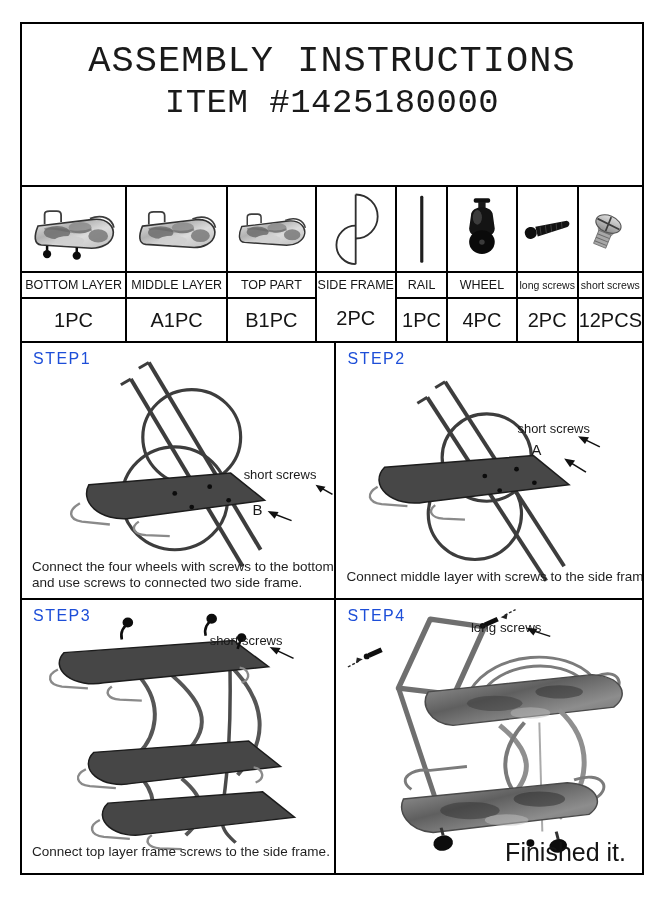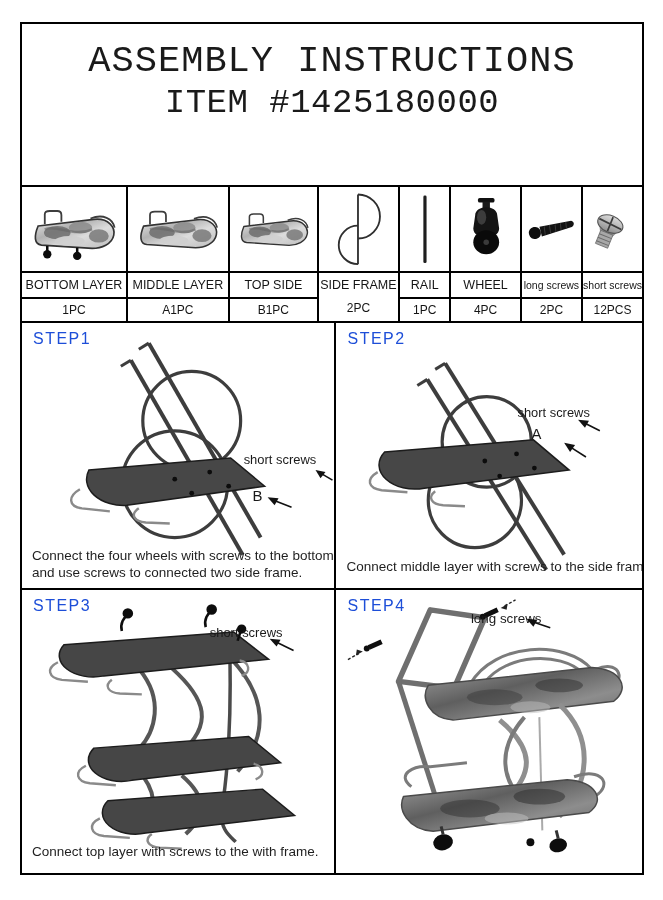--- a/index.html
+++ b/index.html
@@ -17,21 +17,21 @@
   .parts-table{border-top:2px solid #000;border-bottom:2px solid #000;
                display:grid;grid-template-columns:105fr 103fr 90fr 82fr 52fr 71fr 62fr 58fr;}
   .pcol{display:flex;flex-direction:column;}
   .pcol + .pcol{border-left:2px solid #000;}
   .pimg{height:84px;border-bottom:2px solid #000;display:flex;align-items:center;justify-content:center;}
   .pimg svg{width:96%;height:96%;}
   .pname{height:24px;border-bottom:2px solid #000;display:flex;align-items:center;justify-content:center;
          font-size:12.5px;white-space:nowrap;color:#151515;}
   .pcol.no-div .pname{border-bottom:none;}
   .pname.small{font-size:10.5px;}
-  .pqty{height:22px;display:flex;align-items:center;justify-content:center;font-size:12px;color:#151515;}
+  .pqty{height:42px;display:flex;align-items:center;justify-content:center;font-size:20px;color:#151515;}
   
   .steps{flex:1;display:grid;grid-template-columns:313fr 308fr;grid-template-rows:263fr 283fr;}
   .panel{position:relative;overflow:hidden;}
   .panel.p-tr{border-left:2px solid #000;}
   .panel.p-bl{border-top:2px solid #000;}
   .panel.p-br{border-top:2px solid #000;border-left:2px solid #000;}
   .step-label{position:absolute;top:7px;left:11px;font-size:16px;letter-spacing:1.5px;color:#1d4ed8;}
   .diagram{position:absolute;left:0;top:0;width:100%;height:100%;}
   .caption{position:absolute;left:10px;font-size:13.5px;color:#1f1f1f;line-height:1.25;white-space:nowrap;}
   .cap1{bottom:6px;}
@@ -156,21 +156,21 @@
         </div>
         <div class="pname">MIDDLE LAYER</div>
         <div class="pqty">A1PC</div>
       </div>
       <div class="pcol">
         <div class="pimg">
           <svg viewBox="0 0 120 88">
               <use href="#sym-tray"></use>
             </svg>
         </div>
-        <div class="pname">TOP SIDE</div>
+        <div class="pname">TOP PART</div>
         <div class="pqty">B1PC</div>
       </div>
       <div class="pcol no-div">
         <div class="pimg">
           <svg viewBox="0 0 82 88">
               <use href="#sym-sideframe"></use>
             </svg>
         </div>
         <div class="pname">SIDE FRAME</div>
         <div class="pqty">2PC</div>
@@ -318,21 +318,21 @@
           <path d="M86,216 L241,204 L273,231 L124,249 A33,22 0 0 1 86,216 Z" fill="#464646" stroke="#1c1c1c" stroke-width="1.5"></path>
           <g stroke="#8a8a8a" stroke-width="2.4" fill="none">
             <path d="M78,234 C66,240 68,250 82,252 L108,254"></path>
             <path d="M130,250 C122,256 126,263 138,264 L160,265"></path>
           </g>
           <text x="188" y="48" font-size="13">short screws</text>
           <path d="M272,62 L254,53" stroke="#111" stroke-width="1.6"></path>
           <polygon points="248,50 259,51 255,58" fill="#111"></polygon>
         </svg>
         <div class="step-label">STEP3</div>
-        <div class="caption cap3">Connect top layer with screws to the with frame.</div>
+        <div class="caption cap3">Connect top layer frame screws to the side frame.</div>
       </div>
 
       <div class="panel p-br">
         <svg class="diagram" viewBox="0 0 308 285" preserveAspectRatio="none">
 
           <path d="M63,92 L95,20 L150,28 L119,99 Z" stroke="#6f6f6f" stroke-width="5.5" fill="none" stroke-linejoin="round"></path>
           <path d="M63,92 L108,232" stroke="#6f6f6f" stroke-width="5"></path>
 
           <path d="M150,26 L163,20" stroke="#0f0f0f" stroke-width="5"></path>
             <circle cx="148" cy="27" r="3" fill="#0f0f0f"></circle>
@@ -378,17 +378,18 @@
           <path d="M108,246 L106,238" stroke="#333" stroke-width="3"></path>
           <ellipse cx="108" cy="254" rx="10" ry="8" fill="#0d0d0d" transform="rotate(-14 108 254)"></ellipse>
           <path d="M224,250 L222,242" stroke="#333" stroke-width="3"></path>
           <ellipse cx="224" cy="257" rx="9" ry="7" fill="#0d0d0d" transform="rotate(-12 224 257)"></ellipse>
           <circle cx="196" cy="254" r="4" fill="#0d0d0d"></circle>
           <text x="136" y="33" font-size="13.5">long screws</text>
           <path d="M216,38 L198,32" stroke="#111" stroke-width="1.6"></path>
           <polygon points="192,29 203,30 199,37" fill="#111"></polygon>
         </svg>
         <div class="step-label">STEP4</div>
+        <div class="finished">Finished it.</div>
       </div>
 
     </div>
   </div>
 </div>
 
 </body></html>

